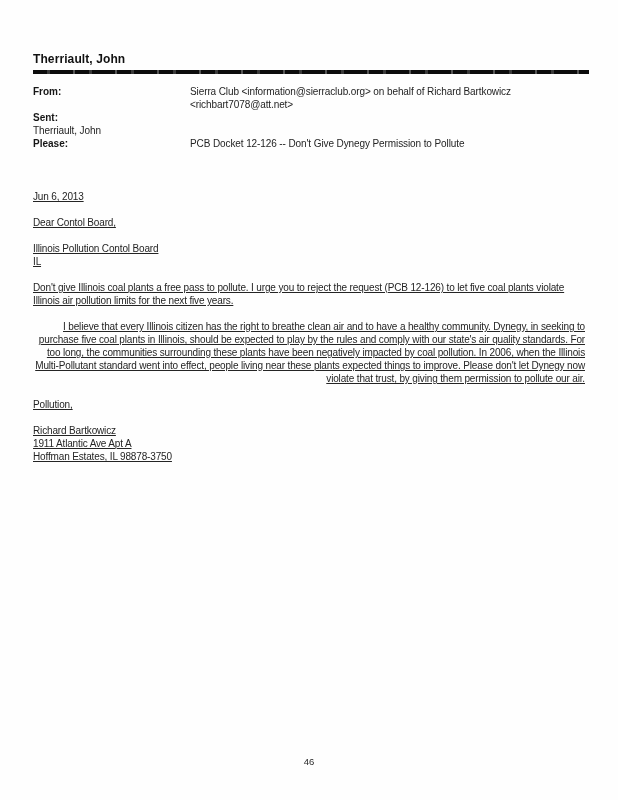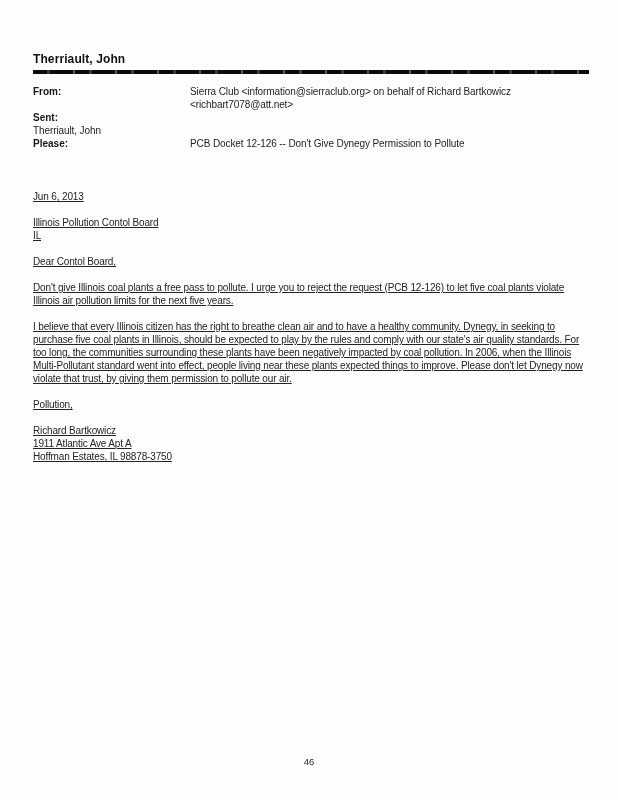--- a/index.html
+++ b/index.html
@@ -63,21 +63,21 @@
     width: 552px;
     font-size: 10px;
     line-height: 13px;
     color: #242424;
     letter-spacing: -0.15px;
     text-decoration: underline;
   }
   .letter .block { margin-bottom: 13px; }
   .letter .line { display: block; }
   .para { margin-bottom: 13px; }
-  .para + .para { margin-top: 0; }
+  .para + .para { margin-top: 0; text-align: right; }
   
   .page-number {
     position: absolute;
     left: 0; right: 0;
     top: 756px;
     text-align: center;
     font-size: 9.5px;
     color: #2a2a2a;
   }
 </style>
@@ -104,26 +104,26 @@
       <div class="field-row">
         <div class="field-label">Please:</div>
         <div class="field-value">PCB Docket 12-126 -- Don't Give Dynegy Permission to Pollute</div>
       </div>
     </div>
   </div>
 
   <div class="letter">
     <div class="block">Jun 6, 2013</div>
 
+    <div class="block">Dear Contol Board,</div>
+
     <div class="block">
       <span class="line">Illinois Pollution Contol Board</span>
       <span class="line">IL</span>
     </div>
-
-    <div class="block">Dear Contol Board,</div>
 
     <div class="para">Don't give Illinois coal plants a free pass to pollute. I urge you to reject the request (PCB 12-126) to let five coal plants violate Illinois air pollution limits for the next five years.</div>
 
     <div class="para">I believe that every Illinois citizen has the right to breathe clean air and to have a healthy community. Dynegy, in seeking to purchase five coal plants in Illinois, should be expected to play by the rules and comply with our state's air quality standards. For too long, the communities surrounding these plants have been negatively impacted by coal pollution. In 2006, when the Illinois Multi-Pollutant standard went into effect, people living near these plants expected things to improve. Please don't let Dynegy now violate that trust, by giving them permission to pollute our air.</div>
 
     <div class="block">Pollution,</div>
 
     <div class="block">
       <span class="line">Richard Bartkowicz</span>
       <span class="line">1911 Atlantic Ave Apt A</span>

